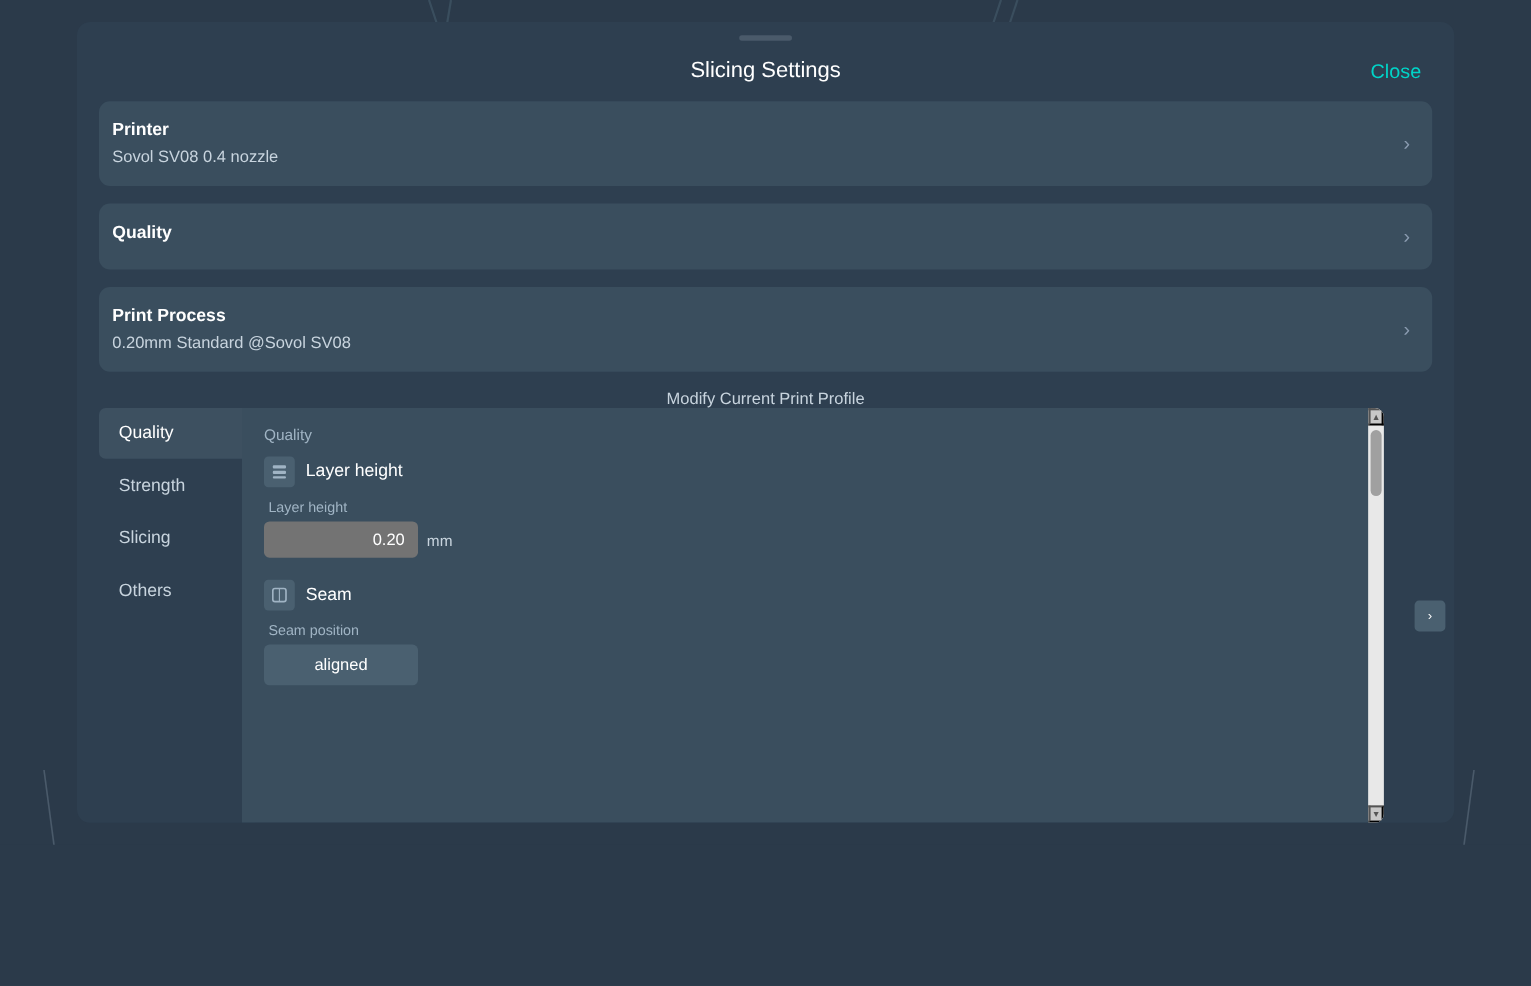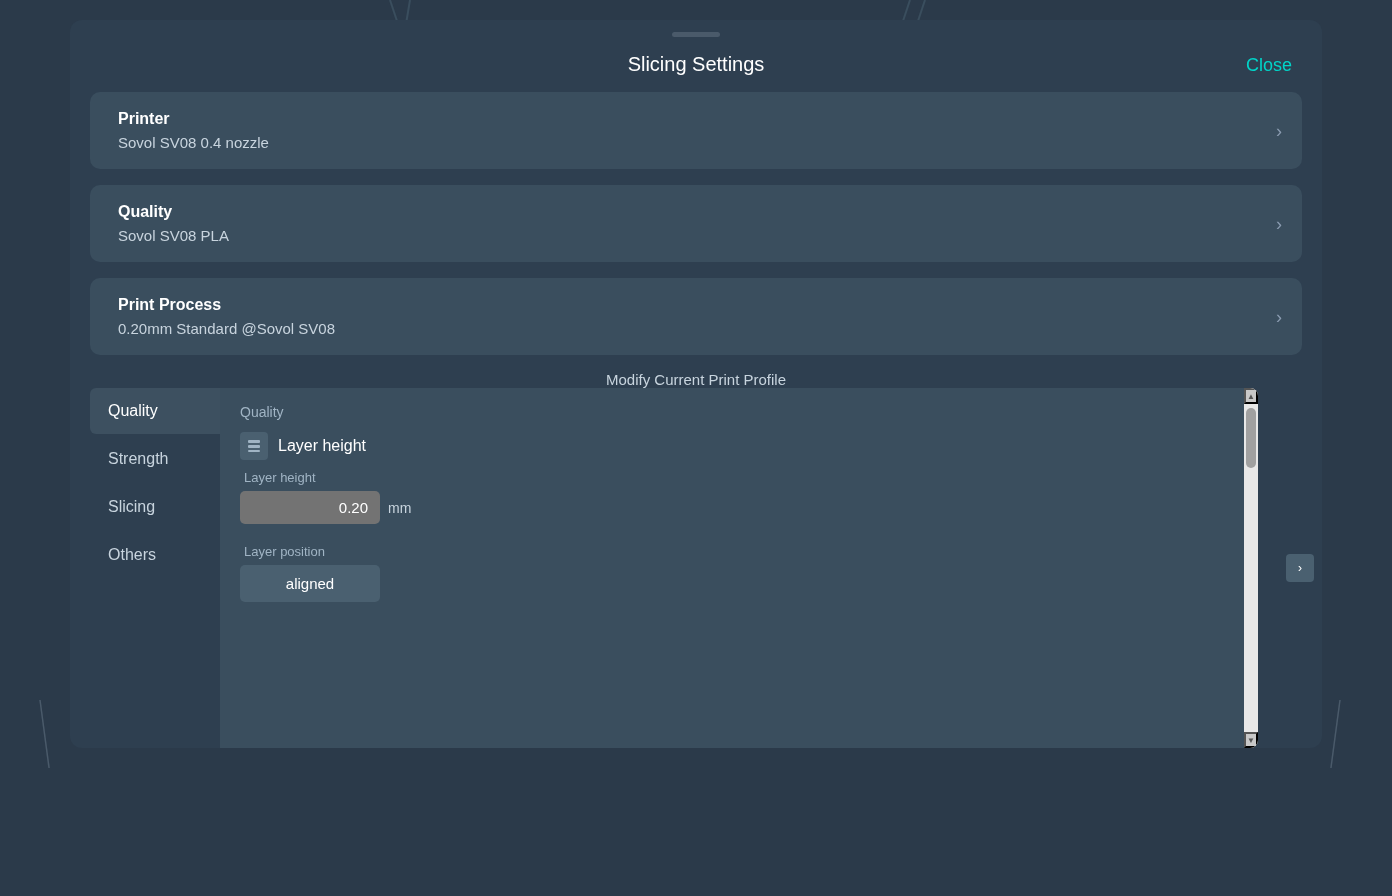--- a/index.html
+++ b/index.html
@@ -77,21 +77,21 @@
       cursor: pointer;
       background: none;
       border: none;
     }
 
     
     .section-card {
       background: #3a4e5e;
       border-radius: 10px;
       margin: 0 20px 16px;
-      padding: 18px 28px;
+      padding: 18px 12px;
       cursor: pointer;
       display: flex;
       flex-direction: column;
       position: relative;
     }
 
     .section-card-header {
       font-size: 16px;
       font-weight: 600;
       color: #ffffff;
@@ -337,21 +337,20 @@
     </div>
 
     <div class="section-card">
       <div class="section-card-header">Printer</div>
       <div class="section-card-value">Sovol SV08 0.4 nozzle</div>
       <span class="section-card-chevron">›</span>
     </div>
 
     <div class="section-card">
       <div class="section-card-header">Quality</div>
-      <div class="section-card-value">Sovol SV08 PLA</div>
       <span class="section-card-chevron">›</span>
     </div>
 
     <div class="section-card">
       <div class="section-card-header">Print Process</div>
       <div class="section-card-value">0.20mm Standard @Sovol SV08</div>
       <span class="section-card-chevron">›</span>
     </div>
 
     <div class="modify-label">Modify Current Print Profile</div>
@@ -391,21 +390,30 @@
               <span class="group-title">Layer height</span>
             </div>
             <div class="field-label">Layer height</div>
             <div class="field-row">
               <input class="field-input" type="text" value="0.20" style="">
               <span class="field-unit">mm</span>
             </div>
           </div>
 
           <div class="content-group">
-            <div class="field-label">Layer position</div>
+            <div class="group-header">
+              <div class="group-icon">
+                <svg width="16" height="16" viewBox="0 0 16 16" fill="none">
+                  <rect x="2" y="2" width="12" height="12" rx="2" stroke="#a0b4c4" stroke-width="1.5" fill="none"></rect>
+                  <line x1="8" y1="2" x2="8" y2="14" stroke="#a0b4c4" stroke-width="1"></line>
+                </svg>
+              </div>
+              <span class="group-title">Seam</span>
+            </div>
+            <div class="field-label">Seam position</div>
             <div class="field-row">
               <button class="dropdown-btn">aligned</button>
             </div>
           </div>
 
         </div>
 
         <div class="scrollbar-track">
           <button class="scrollbar-btn">▲</button>
           <div class="scrollbar-track-inner">

